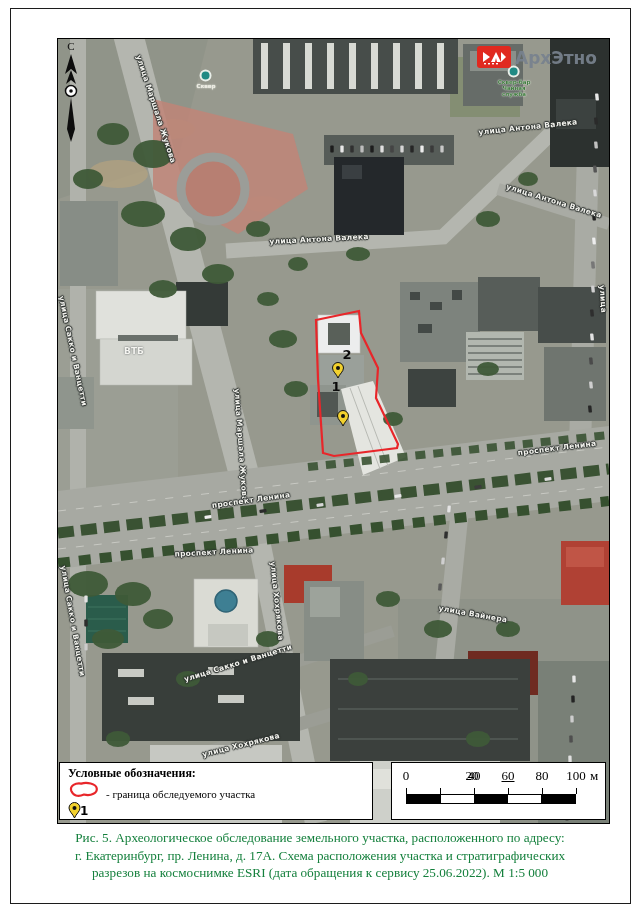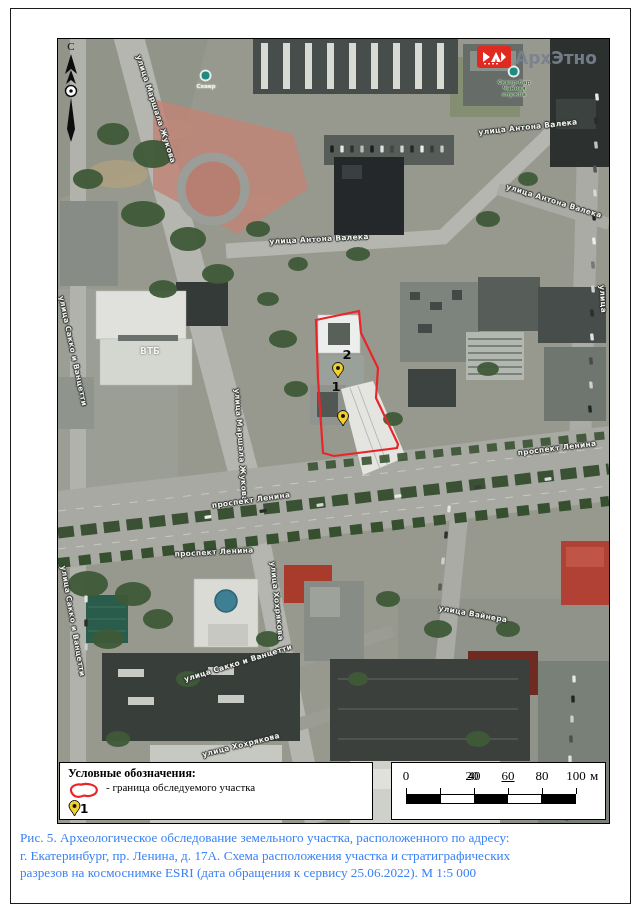--- a/index.html
+++ b/index.html
@@ -23,33 +23,33 @@
   .marker{position:absolute;transform:translate(-50%,-100%);}
   .marker-num{position:absolute;font-family:"DejaVu Sans",sans-serif;font-size:13px;font-weight:bold;color:#0b0b0b;}
   #north{position:absolute;left:60px;top:40px;width:22px;height:110px;}
   #logo{position:absolute;left:477px;top:46px;display:flex;align-items:flex-end;}
   #logo-box{width:34px;height:22px;background:#e0291f;border-radius:3px;display:flex;align-items:center;justify-content:center;}
   #logo-text{font-family:"DejaVu Sans",sans-serif;font-size:17px;font-weight:bold;color:#78828e;margin-left:4px;opacity:.92;}
   
   .panel{position:absolute;background:#fff;border:1.5px solid #000;box-sizing:border-box;z-index:5;}
   #legend{left:59px;top:762px;width:314px;height:58px;padding:3px 16px 2px 8px;}
   #legend-title{font-size:12px;font-weight:bold;line-height:15px;}
-  .legend-row{display:flex;align-items:flex-start;height:19px;}
+  .legend-row{display:flex;align-items:flex-end;height:19px;}
   .legend-icon{width:38px;display:flex;align-items:center;}
   .legend-pinnum{font-family:"DejaVu Sans",sans-serif;font-weight:bold;font-size:12px;margin-left:-1px;margin-right:2px;}
   .legend-text{font-size:11px;white-space:nowrap;}
   #scalebox{left:391px;top:762px;width:215px;height:58px;}
   .sb-num{position:absolute;top:5px;font-size:13px;transform:translateX(-50%);}
   #sb-unit{position:absolute;top:5px;font-size:13px;}
   .sb-tick{position:absolute;top:25px;width:1px;height:6px;background:#000;}
   #sb-bar{position:absolute;left:14px;top:31px;width:170px;height:10px;border:1px solid #000;box-sizing:border-box;display:flex;}
   .sb-seg{height:100%;}
   
-  #caption{position:absolute;left:20px;top:829px;width:600px;text-align:left;
-       font-size:13.2px;line-height:17.5px;color:#3b82f6;}
+  #caption{position:absolute;left:20px;top:829px;width:600px;text-align:center;
+       font-size:13.2px;line-height:17.5px;color:#15803d;}
 </style>
 </head>
 <body>
 
 <div id="page">
   <div id="frame"></div>
 
   <div id="map">
 
     <svg id="scene" width="551" height="784" viewBox="0 0 551 784">
@@ -264,21 +264,21 @@
           </div>
         </div>
         <div class="poi" style="left: 456px; top: 42px;">
           <span class="poi-dot"></span>
           <div class="poi-label" style="color: rgb(63, 124, 63);">
             <div>Сквер-бар</div>
             <div>Чайная</div>
             <div>служба</div>
           </div>
         </div>
-        <div class="bldg-label" style="left: 92px; top: 312px; text-align: center;">ВТБ</div>
+        <div class="bldg-label" style="left: 76px; top: 312px; text-align: center;">ВТБ</div>
         <div class="marker" style="left: 280px; top: 344px;"><svg width="13" height="17" viewBox="0 0 13 17">
             <path d="M6.5 16 C5 12 1 9.5 1 6 A5.5 5.5 0 1 1 12 6 C12 9.5 8 12 6.5 16 Z" fill="#f2d12e" stroke="#111" stroke-width="1"></path>
             <circle cx="6.5" cy="6" r="2" fill="#111"></circle>
           </svg><span class="marker-num" style="left: 11px; top: -15px;">2</span></div>
         <div class="marker" style="left: 285px; top: 392px;"><svg width="13" height="17" viewBox="0 0 13 17">
             <path d="M6.5 16 C5 12 1 9.5 1 6 A5.5 5.5 0 1 1 12 6 C12 9.5 8 12 6.5 16 Z" fill="#f2d12e" stroke="#111" stroke-width="1"></path>
             <circle cx="6.5" cy="6" r="2" fill="#111"></circle>
           </svg><span class="marker-num" style="left: -5px; top: -31px;">1</span></div>
       </div>
   </div>

